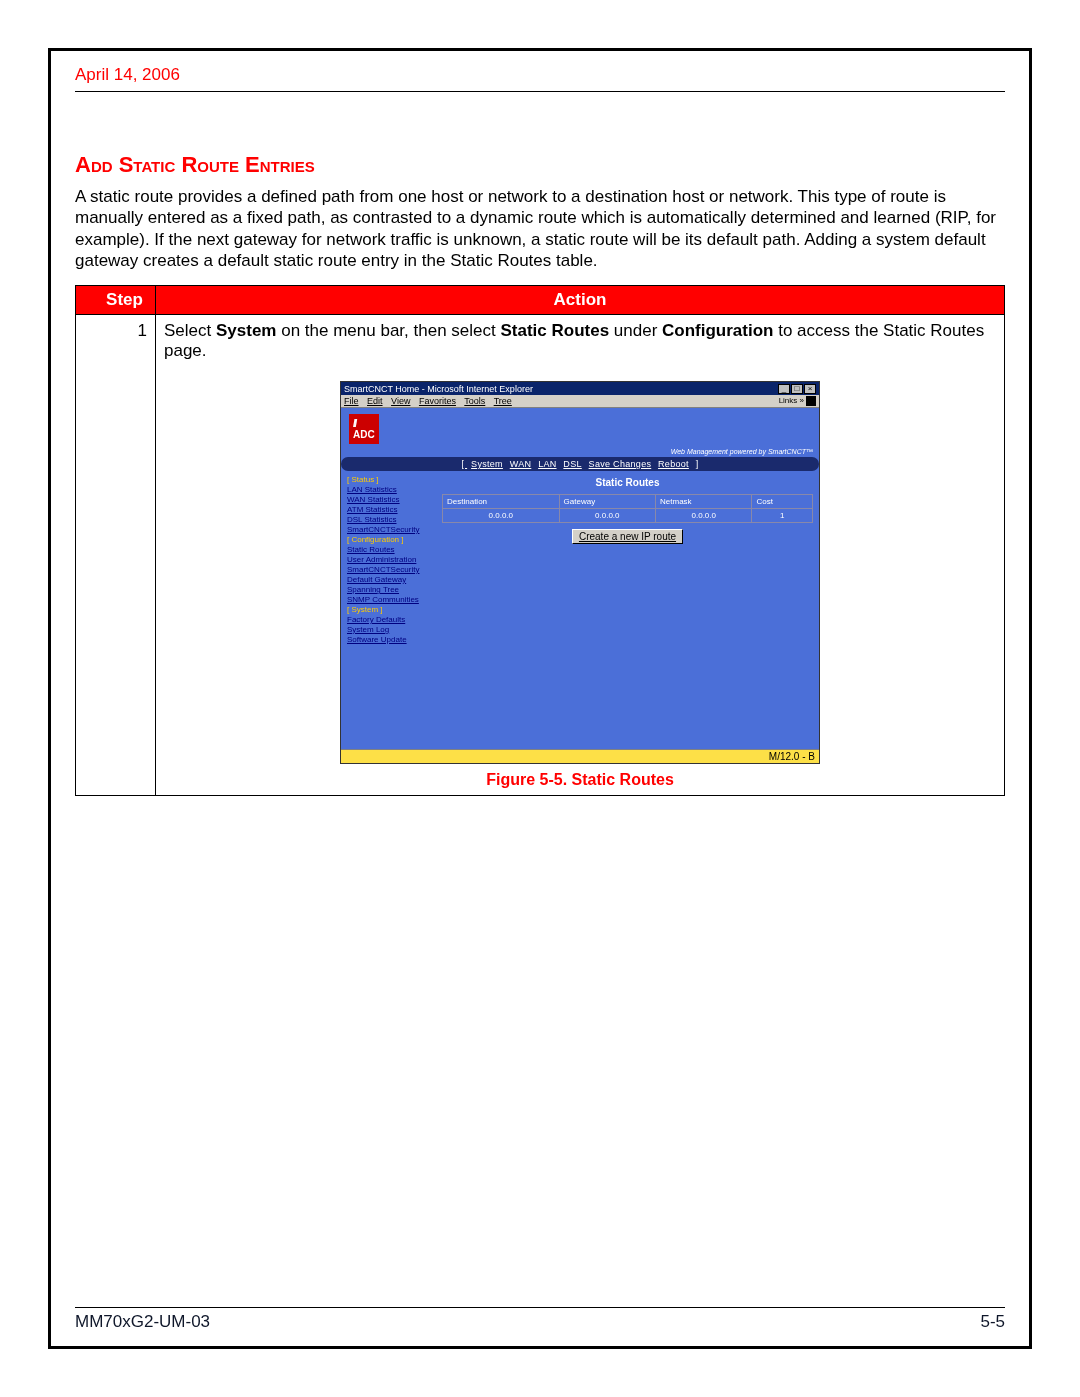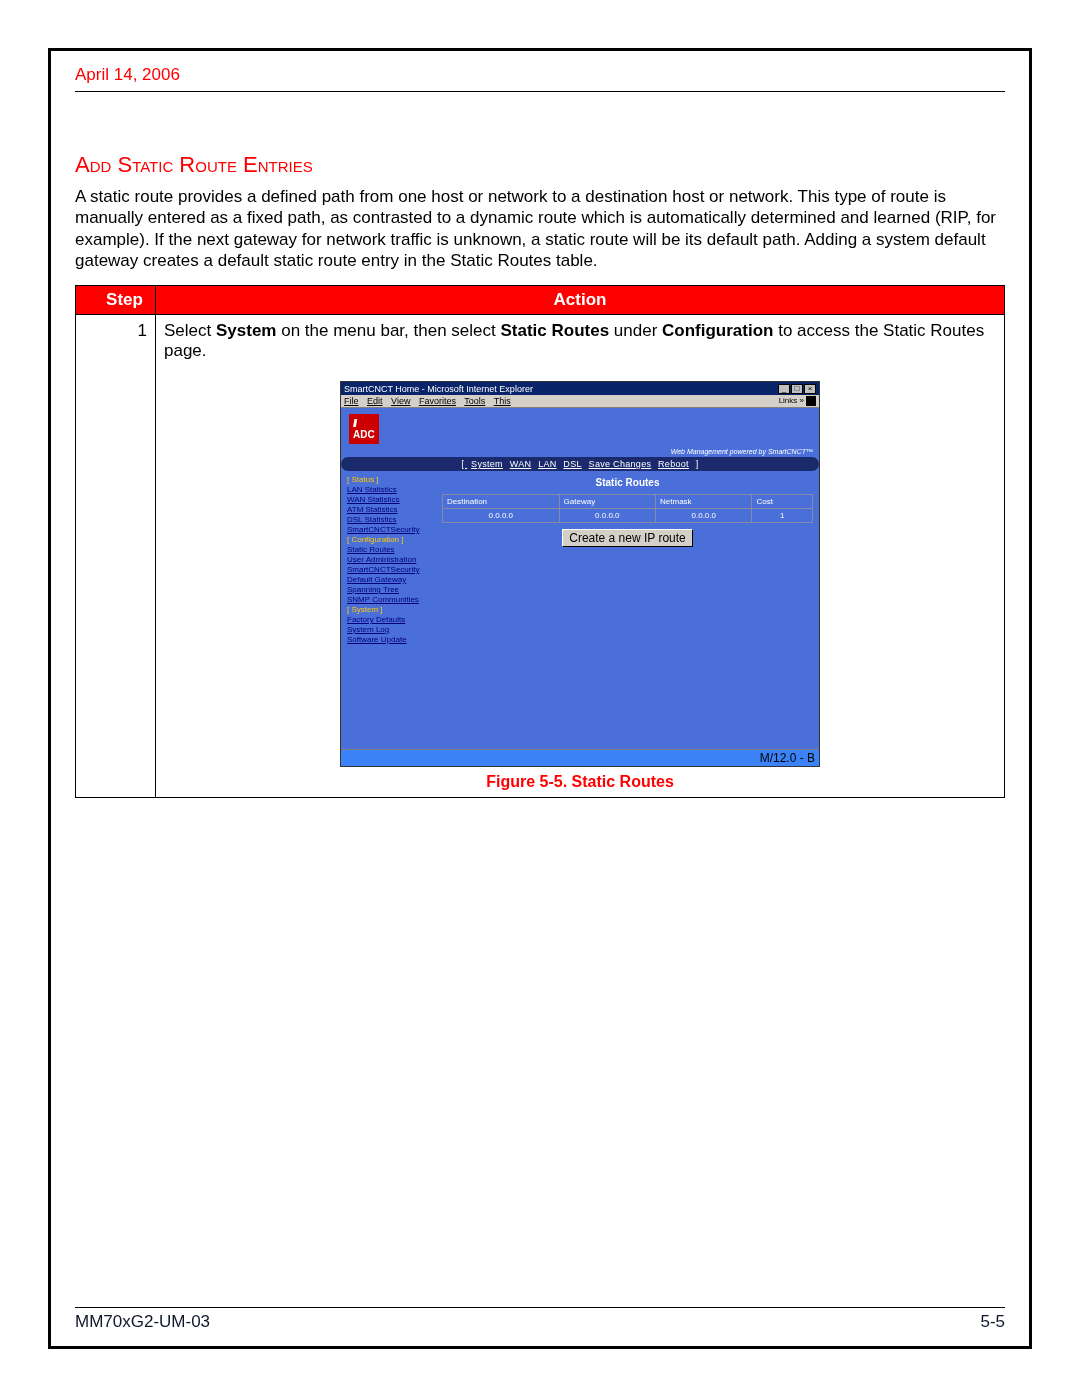--- a/index.html
+++ b/index.html
@@ -23,21 +23,21 @@
   }
   .hdr {
     display: flex; justify-content: space-between;
     font-size: 17px; color: #ff0000;
     padding-bottom: 6px;
     border-bottom: 1px solid #000;
   }
   .section-title {
     font-variant: small-caps;
     color: #ff0000;
-    font-weight: normal;
+    font-weight: bold;
     font-size: 22px;
     margin-top: 60px;
   }
   .body-text {
     font-size: 17px;
     line-height: 1.25;
     margin-top: 8px;
   }
   table.step {
     width: 100%;
@@ -123,23 +123,23 @@
   .sidebar a { display:block; color:#000080; text-decoration:underline; margin:1px 0; font-size:8px;}
   .panel { flex:1; padding:4px 6px 6px; }
   .panel-title { color:#fff; font-weight:bold; text-align:center; font-size:10px; margin:2px 0 6px;}
   table.routes { width:100%; border-collapse:collapse; font-size:8px;}
   table.routes th { border:1px solid #88a; background:#4b6fd8; color:#fff; font-weight:normal; padding:2px 4px; text-align:left;}
   table.routes td { border:1px solid #88a; color:#fff; padding:2px 4px; text-align:center;}
   .btnrow { text-align:center; margin-top:6px;}
   .winbtn {
     display:inline-block; background:#d4d0c8; border:1px solid #000;
     border-top-color:#fff; border-left-color:#fff;
-    font-size:12px; padding:1px 6px;
-  }
-  .statusbar { background:#3b82f6; text-align:right; font-size:12px; padding:1px 4px; border-top:1px solid #808080;}
+    font-size:10px; padding:1px 6px;text-decoration:underline;
+  }
+  .statusbar { background:#fde047; text-align:right; font-size:10px; padding:1px 4px; border-top:1px solid #808080;}
   .spacer { height: 100px; background:#4b6fd8;}
 </style>
 </head>
 <body>
 
 <div class="page">
   <div class="inner">
     <div class="hdr">
       <span>April 14, 2006</span>
     </div>
@@ -170,21 +170,21 @@
                     <span>_</span><span>□</span><span>×</span>
                   </span>
                 </div>
                 <div class="menubar">
                   <span class="menus">
                     <span>File</span>
                     <span>Edit</span>
                     <span>View</span>
                     <span>Favorites</span>
                     <span>Tools</span>
-                    <span>This</span>
+                    <span>Tree</span>
                   </span>
                   <span class="links">
                     <span>Links</span> »<span class="sq"></span>
                   </span>
                 </div>
                 <div class="content">
                   <div class="logo-row">
                     <span class="logo"><span class="logo-stripes">///</span><br><span>ADC</span></span>
                   </div>
                   <div class="tagline">Web Management powered by SmartCNCT™</div>

